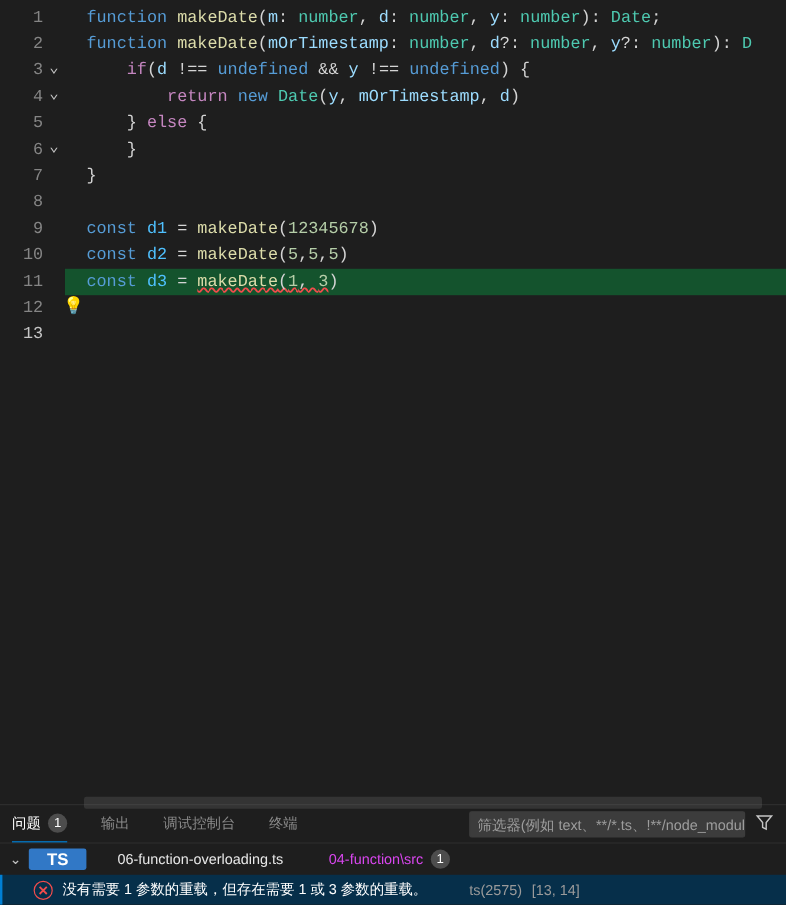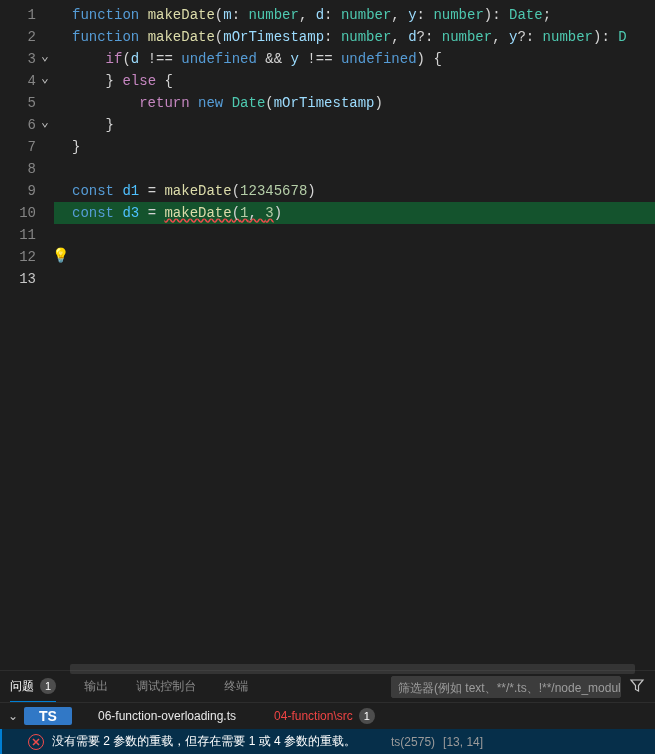--- a/index.html
+++ b/index.html
@@ -157,21 +157,21 @@
   .chev { color: #c5c5c5; }
   .ts-badge {
     background: #3178c6;
     color: #fff;
     font-size: 14px;
     font-weight: bold;
     padding: 1px 15px;
     border-radius: 2px;
   }
   .file-name { color: #e8e8e8; margin-left: 20px; }
-  .file-path { color: #ef4444; padding-left: 32px; }
+  .file-path { color: #d946ef; padding-left: 32px; }
 
   .problem-row {
     display: flex;
     align-items: center;
     gap: 8px;
     padding: 4px 8px 4px 26px;
     background: #062f4a;
     border-left: 2px solid #007fd4;
     color: #ffffff;
     font-size: 12px;
@@ -207,26 +207,27 @@
       <div class="line-num">9</div>
       <div class="line-num">10</div>
       <div class="line-num">11</div>
       <div class="line-num">12<span class="bulb">💡</span></div>
       <div class="line-num current">13</div>
     </div>
   <div class="code" id="code">
       <div class="code-line"><span class="kw">function</span><span> </span><span class="fn">makeDate</span><span class="paren">(</span><span class="param">m</span><span class="op">: </span><span class="type">number</span><span class="op">, </span><span class="param">d</span><span class="op">: </span><span class="type">number</span><span class="op">, </span><span class="param">y</span><span class="op">: </span><span class="type">number</span><span class="paren">)</span><span class="op">: </span><span class="type">Date</span><span class="op">;</span></div>
       <div class="code-line"><span class="kw">function</span><span> </span><span class="fn">makeDate</span><span class="paren">(</span><span class="param">mOrTimestamp</span><span class="op">: </span><span class="type">number</span><span class="op">, </span><span class="param">d</span><span class="op">?: </span><span class="type">number</span><span class="op">, </span><span class="param">y</span><span class="op">?: </span><span class="type">number</span><span class="paren">)</span><span class="op">: </span><span class="type">D</span></div>
       <div class="code-line"><span>    </span><span class="ctrl">if</span><span class="paren">(</span><span class="param">d</span><span> </span><span class="op">!==</span><span> </span><span class="kw">undefined</span><span> </span><span class="op">&amp;&amp;</span><span> </span><span class="param">y</span><span> </span><span class="op">!==</span><span> </span><span class="kw">undefined</span><span class="paren">)</span><span> </span><span class="brace">{</span></div>
+      <div class="code-line"><span>        </span><span class="ctrl">return</span><span> </span><span class="kw">new</span><span> </span><span class="type">Date</span><span class="paren">(</span><span class="param">y</span><span class="op">, </span><span class="param">mOrTimestamp</span><span class="op">, </span><span class="param">d</span><span class="paren">)</span></div>
       <div class="code-line"><span>    </span><span class="brace">}</span><span> </span><span class="ctrl">else</span><span> </span><span class="brace">{</span></div>
-      <div class="code-line"><span>        </span><span class="ctrl">return</span><span> </span><span class="kw">new</span><span> </span><span class="type">Date</span><span class="paren">(</span><span class="param">mOrTimestamp</span><span class="paren">)</span></div>
       <div class="code-line"><span>    </span><span class="brace">}</span></div>
       <div class="code-line"><span class="brace">}</span></div>
       <div class="code-line"></div>
       <div class="code-line"><span class="kw">const</span><span> </span><span class="const">d1</span><span> </span><span class="op">=</span><span> </span><span class="fn">makeDate</span><span class="paren">(</span><span class="num">12345678</span><span class="paren">)</span></div>
+      <div class="code-line"><span class="kw">const</span><span> </span><span class="const">d2</span><span> </span><span class="op">=</span><span> </span><span class="fn">makeDate</span><span class="paren">(</span><span class="num">5</span><span class="op">,</span><span class="num">5</span><span class="op">,</span><span class="num">5</span><span class="paren">)</span></div>
       <div class="code-line highlight"><span class="kw">const</span><span> </span><span class="const">d3</span><span> </span><span class="op">=</span><span> </span><span class="fn err">makeDate</span><span class="paren err">(</span><span class="num err">1</span><span class="op err">, </span><span class="num err">3</span><span class="paren">)</span></div>
     </div>
 </div>
 
 <div class="minimap-scroll"></div>
 
 <div class="panel">
   <div class="tabs-row">
     <div class="tab active">
       <span>问题</span>
@@ -258,17 +259,17 @@
     <span class="file-path">04-function\src</span>
     <span class="badge">1</span>
   </div>
 
   <div class="problem-row">
     <span class="err-icon">
       <svg width="10" height="10" viewBox="0 0 10 10">
           <path d="M2 2l6 6M8 2L2 8" stroke="#f14c4c" stroke-width="1.5"></path>
         </svg>
     </span>
-    <span>没有需要 2 参数的重载，但存在需要 1 或 4 参数的重载。</span>
+    <span>没有需要 1 参数的重载，但存在需要 1 或 3 参数的重载。</span>
     <span class="err-code">ts(2575)</span>
     <span class="err-loc">[13, 14]</span>
   </div>
 </div>
 
 </body></html>

